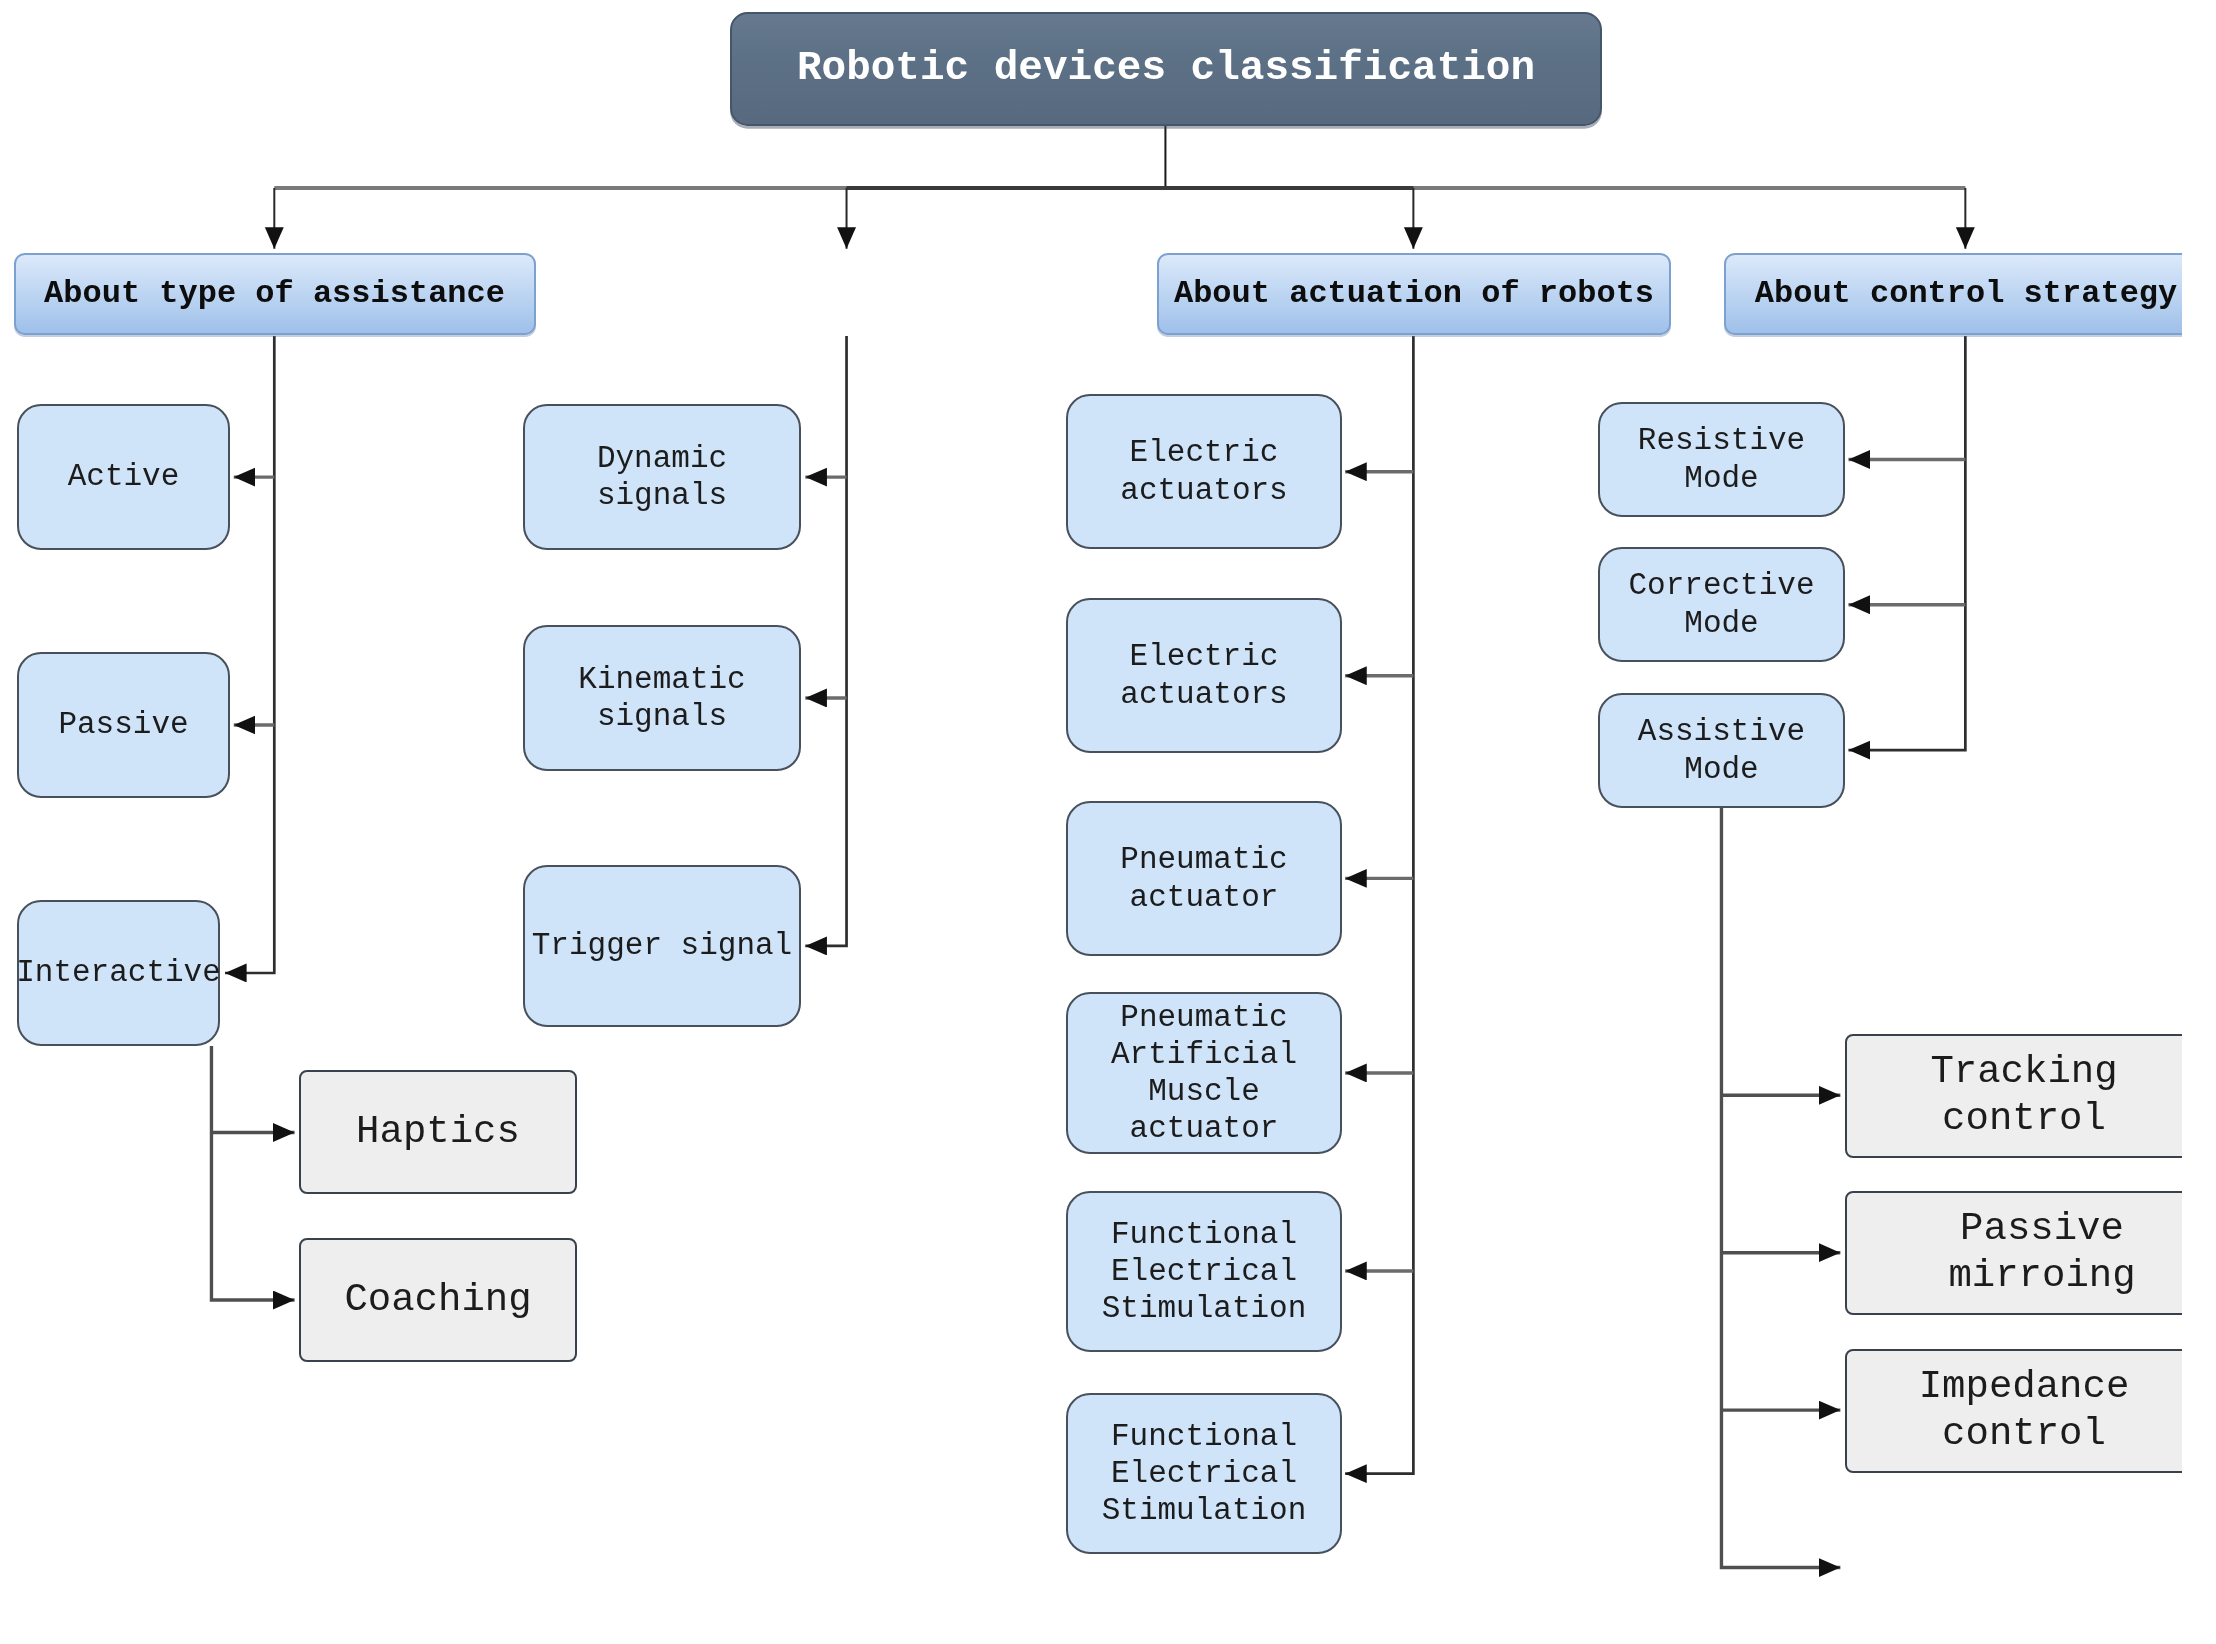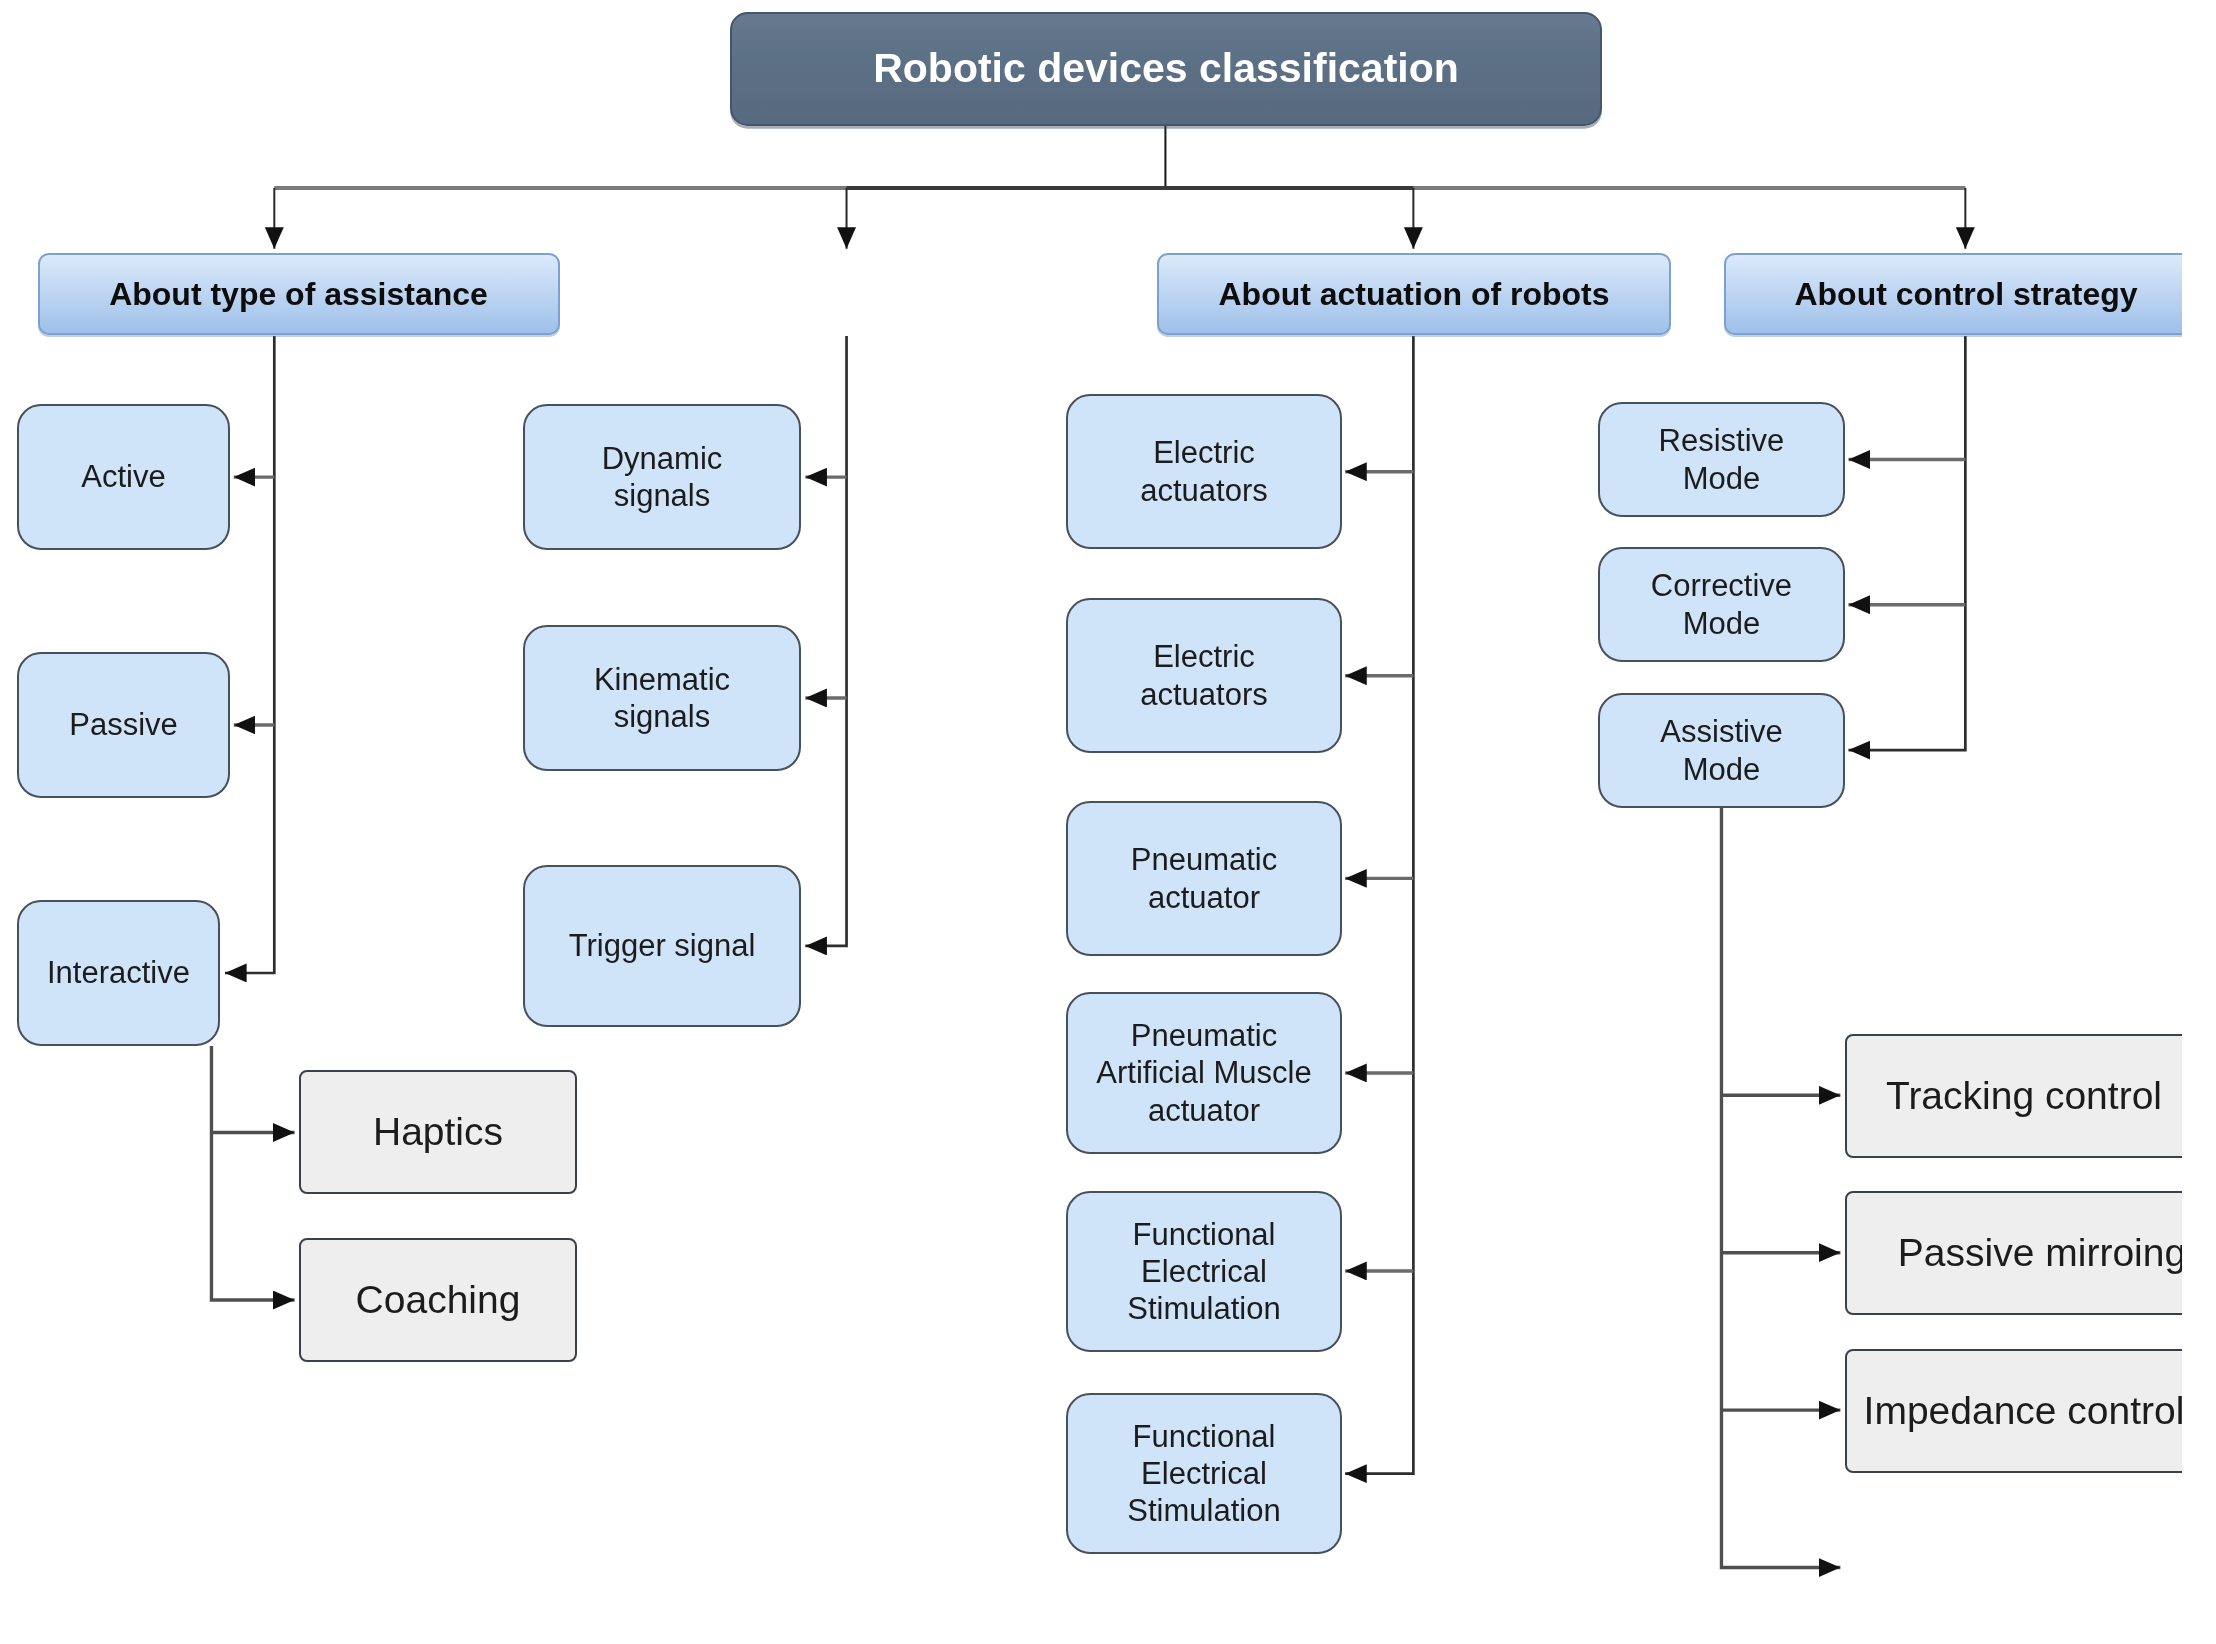--- a/index.html
+++ b/index.html
@@ -1,21 +1,21 @@
 <!DOCTYPE html>
 <html style="--root_fill: #5d7186; --header_fill_top: #dce9fa; --header_fill_bottom: #9fc0ea; --header_border: #7ca1d0; --child_fill: #cfe3f9; --child_border: #47505b; --leaf_fill: #eeeeee; --leaf_border: #39414d;font-size:10.8px"><head>
 <meta charset="utf-8">
 <style>
   html, body { margin: 0; padding: 0; background: #ffffff; }
   .canvas {
     position: relative;
     width: 2182px;
     height: 1644px;
     background: #ffffff;
-    font-family: Liberation Sans, sans-serif;
+    font-family: Liberation Mono, monospace;
     overflow: hidden;
   }
   svg.wires {
     position: absolute;
     left: 0; top: 0;
     width: 2216px;
     height: 1644px;
     pointer-events: none;
   }
   .node {
@@ -42,21 +42,21 @@
   .header {
     top: 253px; height: 82px;
     background: linear-gradient(180deg, var(--header_fill_top) 0%, #bad3f1 55%, var(--header_fill_bottom) 100%);
     border: 2px solid var(--header_border);
     border-radius: 10.8px;
     box-shadow: 0 2px 0 rgba(90,115,150,.35);
     font-size: 32px;
     font-weight: bold;
     color: #0d0d0d;
   }
-  .h1 { left: 13.5px;   width: 522px; margin-left: 24px; }
+  .h1 { left: 13.5px;   width: 522px; }
   .h2 { left: 578px;  width: 538px; }
   .h3 { left: 1157px; width: 514px; }
   .h4 { left: 1724px; width: 484px; }
   .blue {
     background: var(--child_fill);
     border: 2px solid var(--child_border);
     border-radius: 24px;
     font-size: 31px;
   }
   .leaf {

